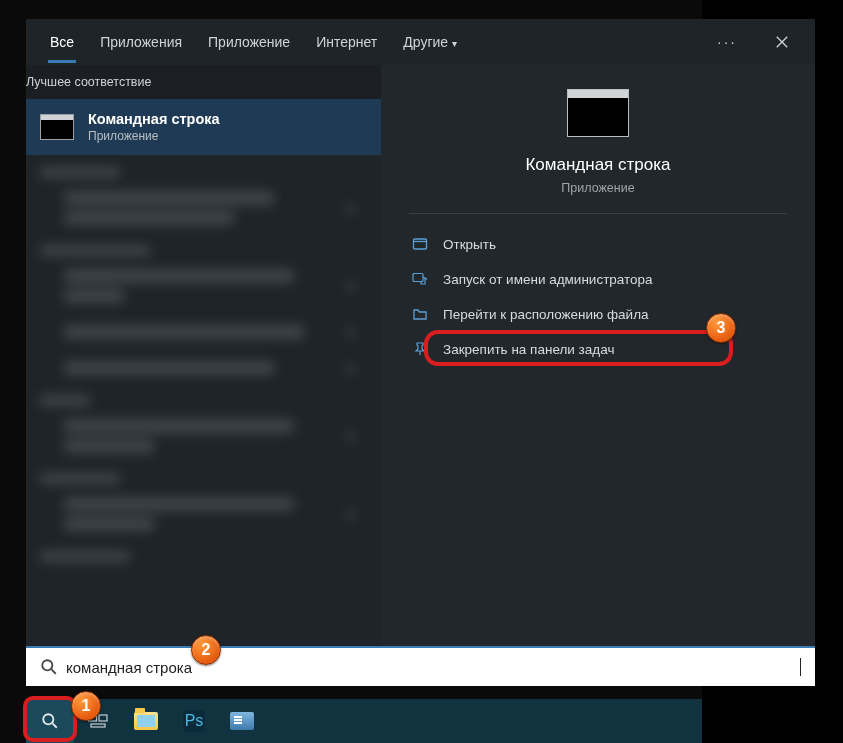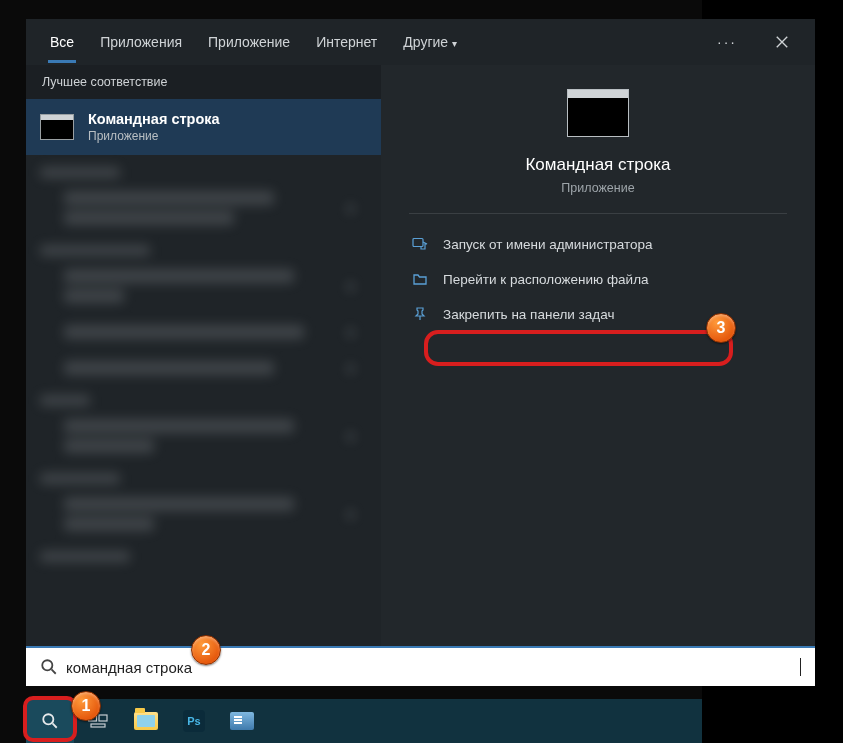--- a/index.html
+++ b/index.html
@@ -17,21 +17,21 @@
   .tab .chev { font-size: 10px; margin-left: 4px; }
   .tabs-spacer { flex:1; }
   .tab-ellipsis { color:#cfd3d6; letter-spacing:2px; padding:6px 8px; cursor:pointer; }
   .tab-close { width:30px; height:30px; display:flex; align-items:center; justify-content:center; color:#cfd3d6; cursor:pointer; }
   .tab-close svg { width:14px; height:14px; }
 
   .panel-body { flex:1; display:flex; min-height:0; }
 
   
   .left { width: 355px; background:#1f2428; display:flex; flex-direction:column; min-height:0; }
-  .section-header { font-size:12.5px; color:#cfd3d6; padding:10px 16px 10px 16px; background:#1b1f23; }
+  .section-header { font-size:12.5px; color:#cfd3d6; padding:10px 16px 10px 0; background:#1b1f23; }
   .best-item { display:flex; align-items:center; background:#1f3a55; padding:12px 14px; gap:14px; cursor:pointer; }
   .cmd-icon { width:34px; height:26px; background:#000; border:1px solid #9aa0a3; position:relative; }
   .cmd-icon::before { content:""; position:absolute; top:0; left:0; right:0; height:5px; background:#cfd3d6; }
   .best-text .title { color:#fff; font-size:14.5px; font-weight:600; }
   .best-text .sub { color:#b9bfc3; font-size:12px; margin-top:2px; }
 
   .blurred-zone { flex:1; position:relative; overflow:hidden; filter: blur(6px); }
   .bz { position:absolute; background:rgba(180,185,190,0.22); border-radius:4px; }
   .bz.h { height:11px; }
   .bz.row { height:14px; }
@@ -63,21 +63,21 @@
 
   
   .taskbar { position:absolute; left:0; right:0; bottom:0; height:44px; background:#11323f; display:flex; align-items:center; }
   .taskbar-edge { width:26px; height:100%; background:#0a0a0a; }
   .tbtn { width:48px; height:44px; display:flex; align-items:center; justify-content:center; cursor:pointer; }
   .tbtn svg, .tbtn .tglyph { color:#d7dbde; }
   .tbtn.search { background: #1a4a5c; }
   .folder-icon { width:24px; height:18px; background:linear-gradient(#ffe08a,#f7c948); border-radius:2px; position:relative; }
   .folder-icon::before { content:""; position:absolute; top:-4px; left:1px; width:10px; height:5px; background:#f7c948; border-radius:1px 1px 0 0; }
   .folder-icon::after { content:""; position:absolute; inset:3px 3px 3px 3px; background:#8fd1ea; border-radius:1px; }
-  .ps-icon { width:22px; height:22px; background:#0b2b3a; border-radius:4px; display:flex; align-items:center; justify-content:center; color:#48b6e6; font-weight:700; font-size:11px; }
+  .ps-icon { width:22px; height:22px; background:#0b2b3a; border-radius:4px; display:flex; align-items:center; justify-content:center; color:#48b6e6; font-weight:400; font-size:16px; }
   .proc-icon { width:24px; height:18px; background:linear-gradient(#7fb8e0,#3f7aac); border-radius:2px; position:relative; }
   .proc-icon::after{content:"";position:absolute;left:4px;top:4px;width:8px;height:2px;background:#fff;box-shadow:0 3px 0 #fff,0 6px 0 #fff;}
 </style>
 </head>
 <body>
 
 <div class="screen">
 
   <div class="panel">
 
@@ -139,20 +139,29 @@
       </div>
 
       <div class="right">
         <div class="preview">
           <div class="preview-icon"></div>
           <div class="preview-title">Командная строка</div>
           <div class="preview-sub">Приложение</div>
         </div>
         <div class="actions">
 
+          <div class="action">
+            <span class="aicon">
+              <svg viewBox="0 0 16 16">
+                  <rect x="1.5" y="3" width="13" height="10" rx="1" fill="none" stroke="currentColor" stroke-width="1.3"></rect>
+                  <path d="M1.5 5.5 H14.5" stroke="currentColor" stroke-width="1.3"></path>
+                </svg>
+            </span>
+            <span>Открыть</span>
+          </div>
 
           <div class="action">
             <span class="aicon">
               <svg viewBox="0 0 16 16">
                   <rect x="1" y="2.5" width="10" height="8" rx="1" fill="none" stroke="currentColor" stroke-width="1.2"></rect>
                   <path d="M11 6 L15 8 L13 8 L13 13 L9 13 L9 10" fill="none" stroke="currentColor" stroke-width="1.2"></path>
                 </svg>
             </span>
             <span>Запуск от имени администратора</span>
           </div>

